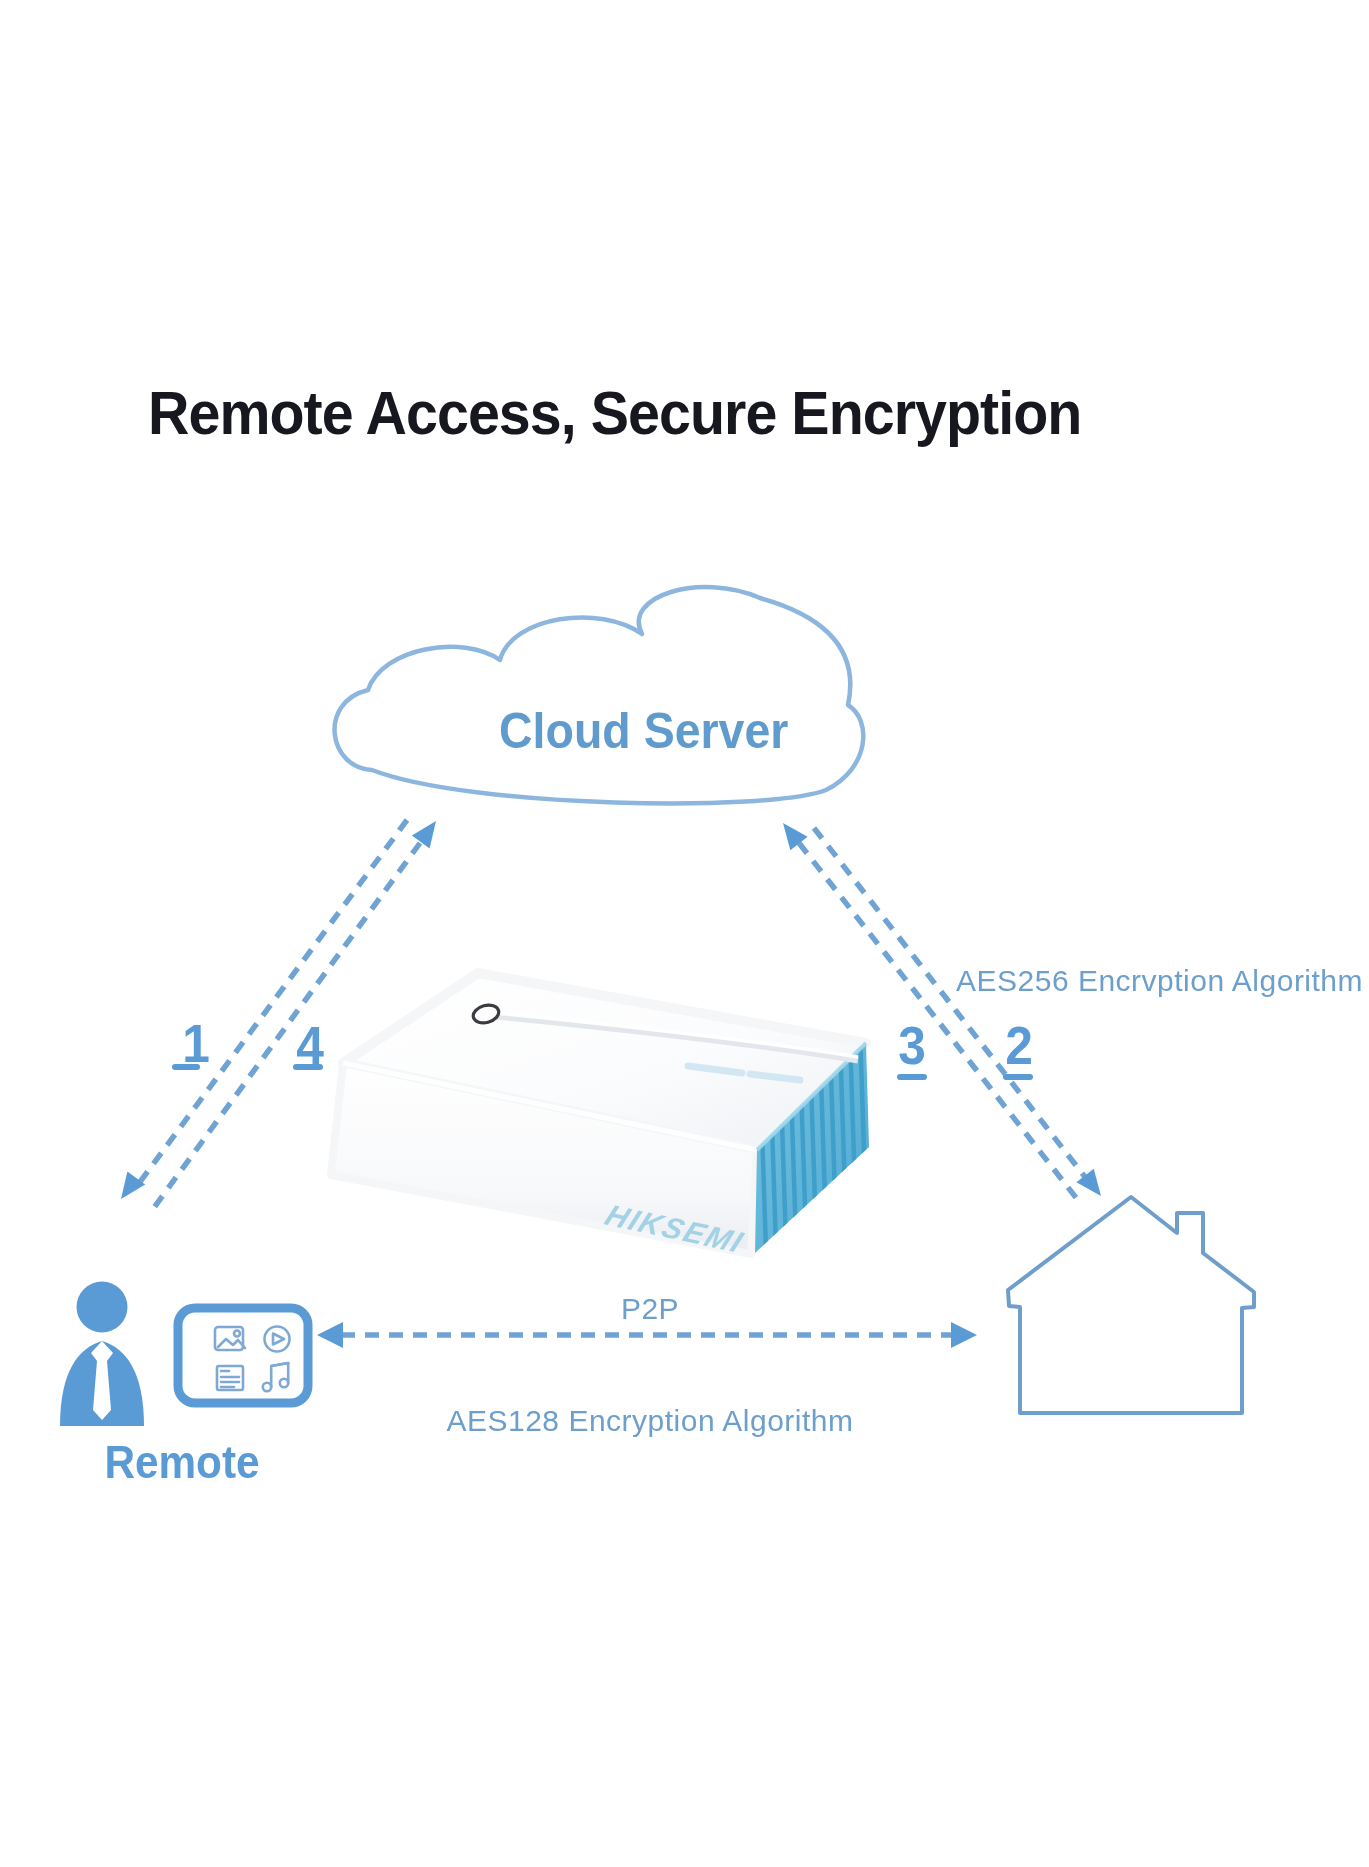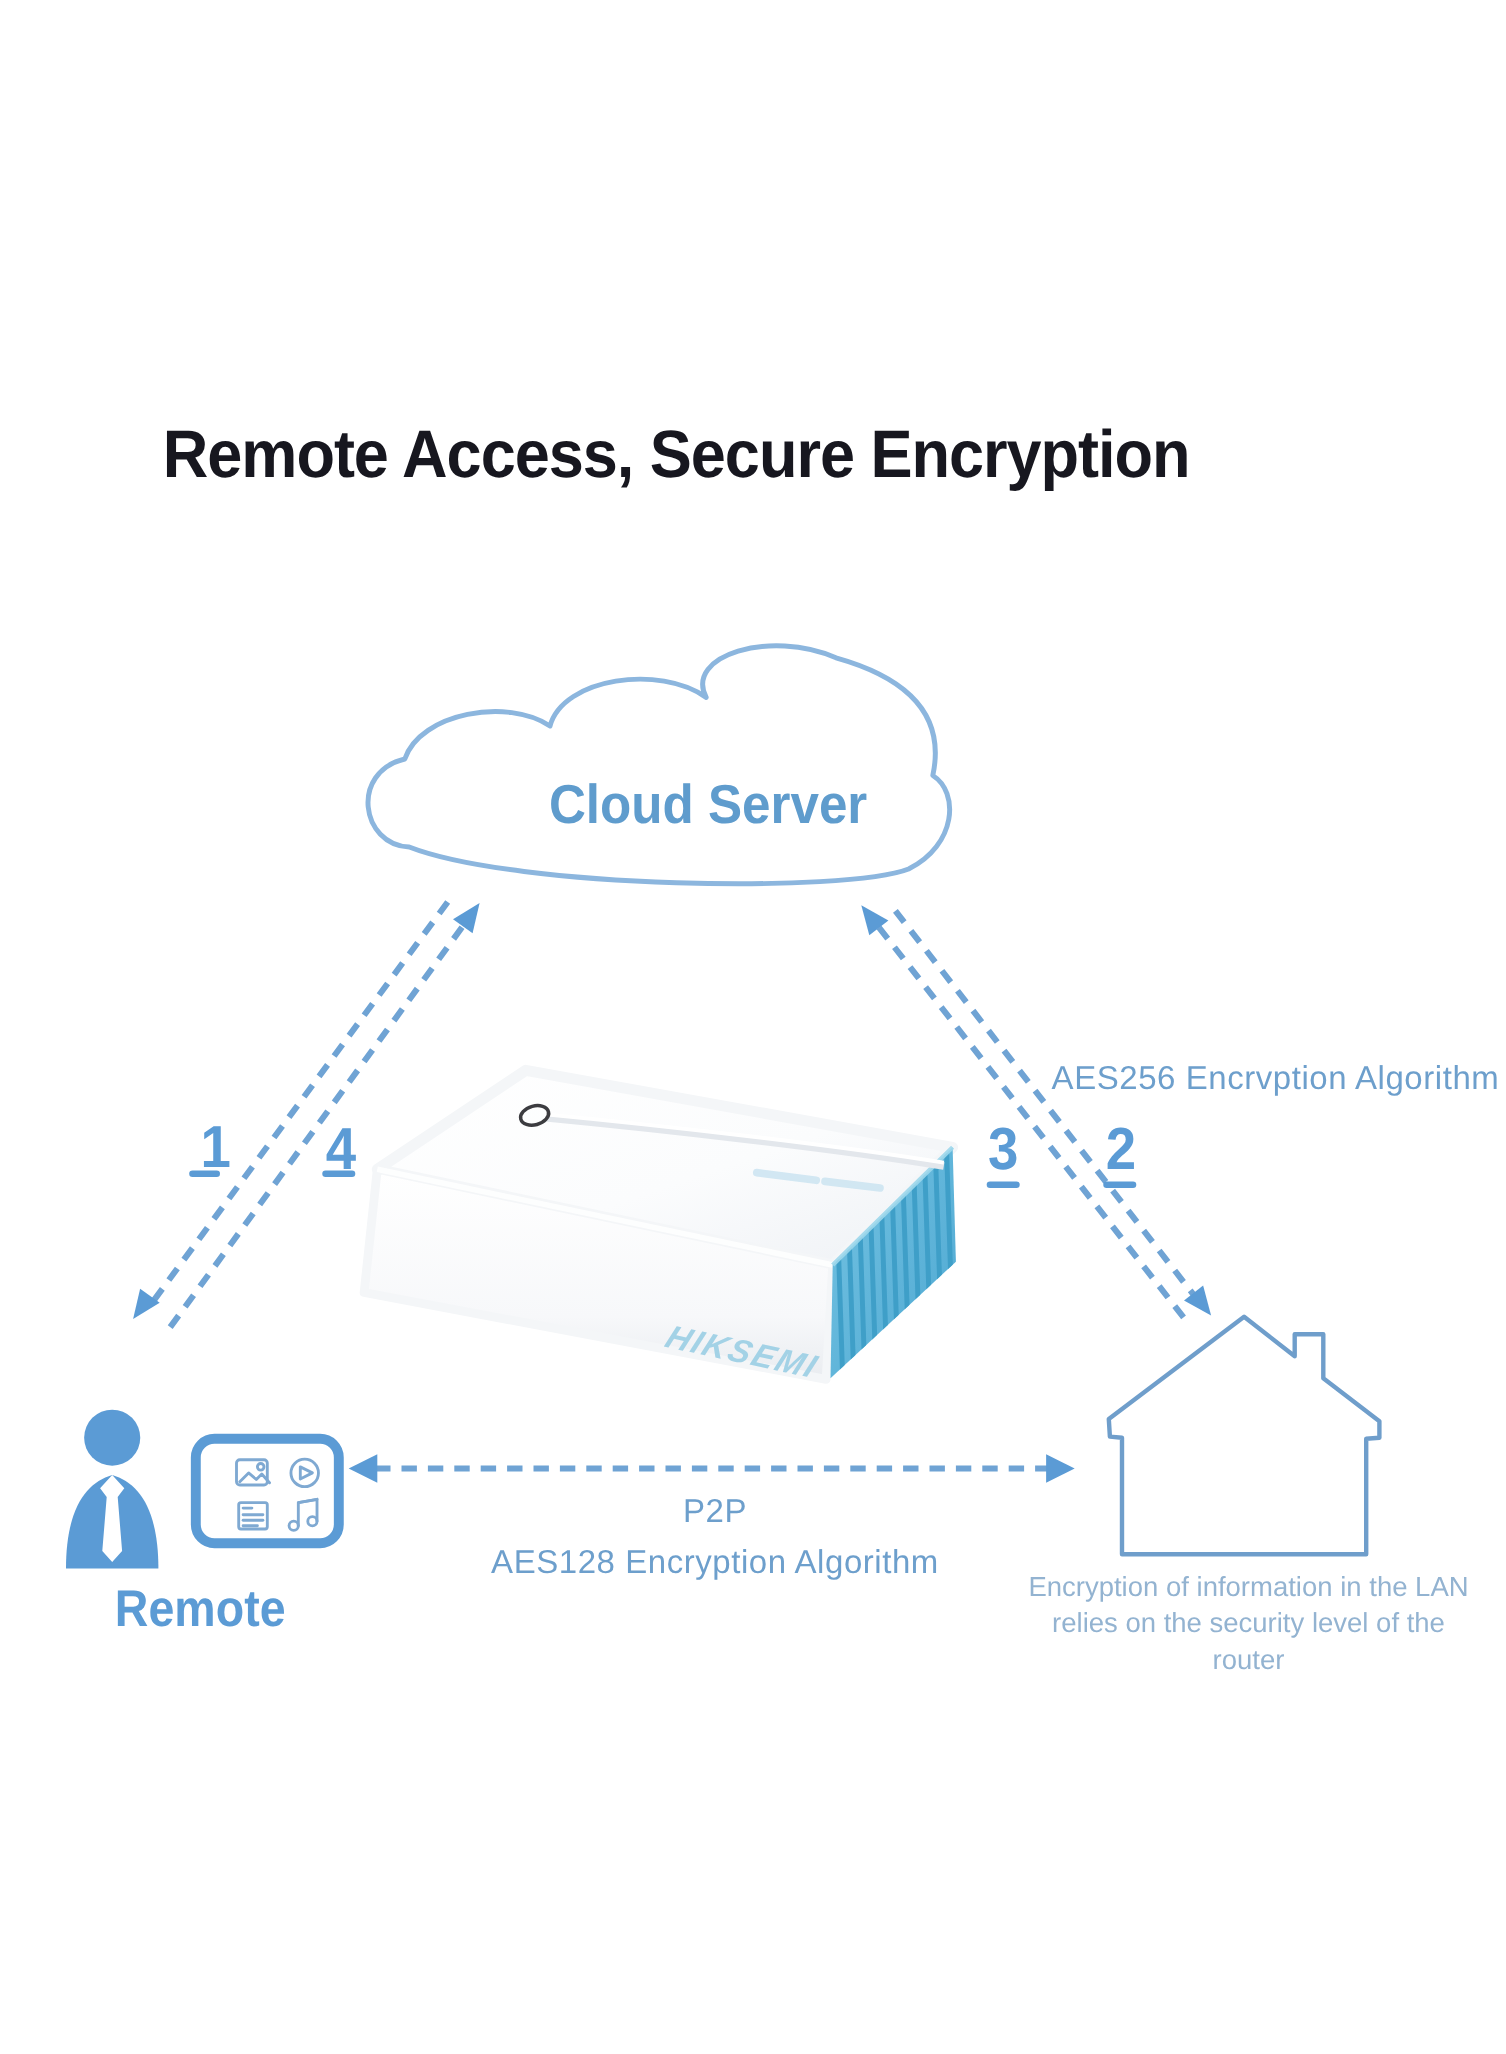--- a/index.html
+++ b/index.html
@@ -208,24 +208,20 @@
   <div class="abs step-underline" style="left:293px;top:1064px;width:30px;"></div>
 
   <div class="abs step" style="left:890px;top:1014px;">3</div>
   <div class="abs step-underline" style="left:897px;top:1074px;width:30px;"></div>
 
   <div class="abs step" style="left:997px;top:1014px;">2</div>
   <div class="abs step-underline" style="left:1003px;top:1074px;width:30px;"></div>
 
   <div class="abs conn-label" style="left:956px;top:964px;width:360px;text-align:center;">AES256 Encrvption Algorithm</div>
 
-  <div class="abs conn-label" style="left:560px;top:1358px;width:180px;">P2P</div>
+  <div class="abs conn-label" style="left:560px;top:1292px;width:180px;">P2P</div>
 
   <div class="abs conn-label" style="left:400px;top:1404px;width:500px;">AES128 Encryption Algorithm</div>
 
-  <div class="abs house-caption">
-    <div>Encryption of information in the LAN</div>
-    <div>relies on the security level of the router</div>
-  </div>
 
   <div class="abs remote-label">Remote</div>
 
 </div>
 
 </body></html>

